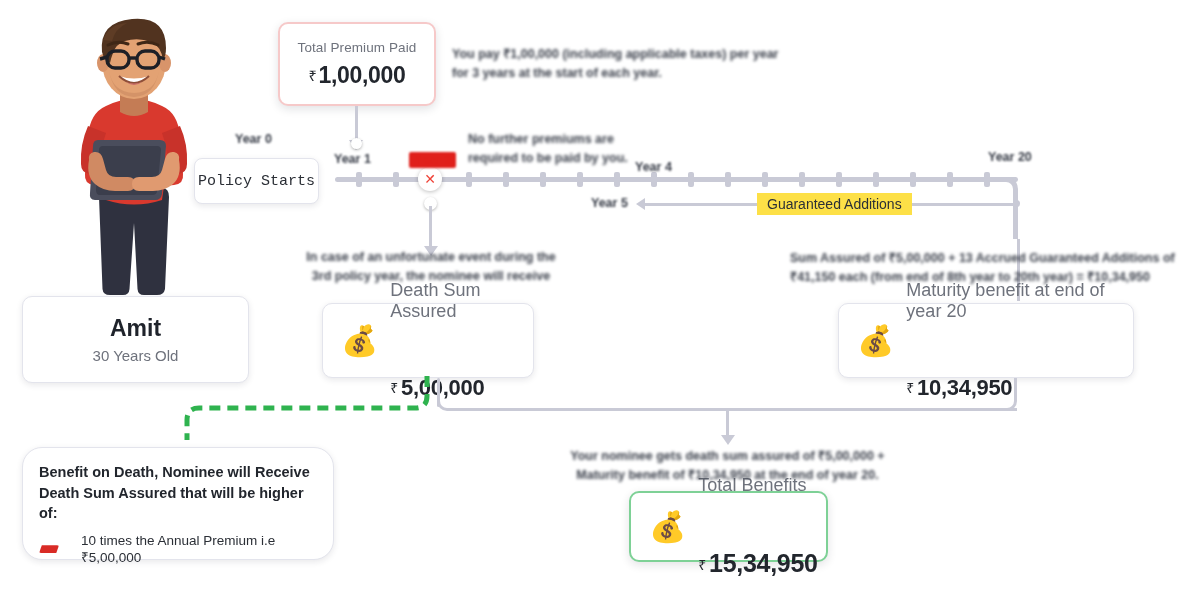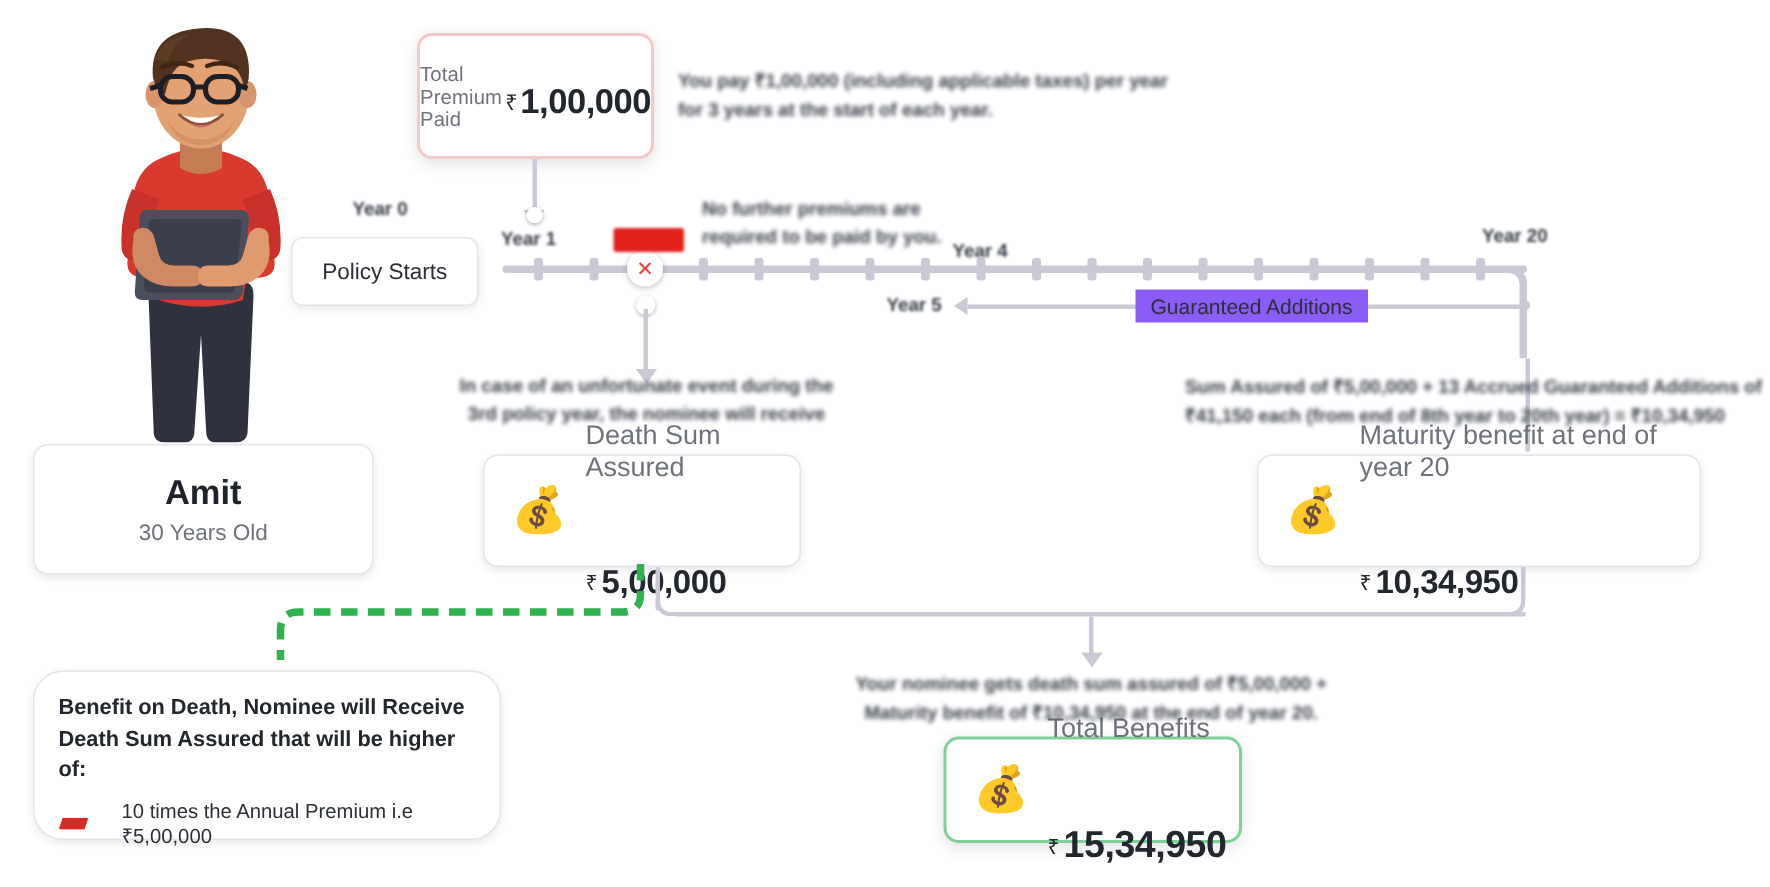--- a/index.html
+++ b/index.html
@@ -17,31 +17,31 @@
     position: absolute; background: #fff;
     border: 1px solid #e3e4ec; border-radius: 10px;
     box-shadow: 0 2px 6px rgba(25,28,45,.10);
   }
 
   
   #tpp {
     left: 278px; top: 22px; width: 158px; height: 84px;
     border: 2px solid #f6c9c9;
     box-shadow: 0 3px 10px rgba(25,28,45,.13);
-    display: flex; align-items: center; justify-content: center;
+    display: flex; flex-direction: column; align-items: center; justify-content: center;
   }
   #tpp .lbl { font-size: 13.5px; color: #6e727c; letter-spacing: .1px; }
   #tpp .amt { margin-top: 7px; font-size: 23px; font-weight: 700; color: #22262d; letter-spacing: -.3px; }
   #tpp .amt .r { font-size: 14.5px; font-weight: 400; vertical-align: 2px; margin-right: 2px; }
 
   
   #policy-starts {
     left: 194px; top: 158px; width: 125px; height: 46px;
     border-radius: 8px; display: flex; align-items: center; justify-content: center;
-    font-size: 15px; color: #2b2f36;
+    font-size: 15px; color: #2b2f36; font-family: Liberation Mono, monospace;
   }
 
   
   .tl-line {
     position: absolute; left: 335px; top: 177px; width: 683px; height: 5px;
     background: #c9cad6; border-radius: 3px;
   }
   .tick {
     position: absolute; top: 172px; width: 6px; height: 15px;
     background: #c9cad6; border-radius: 2px;
@@ -68,21 +68,21 @@
   
   .ga-line { position: absolute; left: 645px; top: 203px; width: 372px; height: 3px; background: #c9cad6; }
   .ga-arrow-l {
     position: absolute; left: 636px; top: 198px; width: 0; height: 0;
     border-top: 6px solid transparent; border-bottom: 6px solid transparent;
     border-right: 9px solid #c9cad6;
   }
   .ga-dot { position: absolute; left: 1013px; top: 200px; width: 7px; height: 7px; border-radius: 50%; background: #c9cad6; }
   #ga-label {
     position: absolute; left: 757px; top: 193px; height: 22px;
-    background: #8b5cf6; padding: 0 10px; display: flex; align-items: center;
+    background: #fde047; padding: 0 10px; display: flex; align-items: center;
     font-size: 14px; color: #2b2f36; white-space: nowrap;
   }
 
   
   .conn { position: absolute; background: #c9cad6; }
   .arrow-head {
     position: absolute; width: 0; height: 0;
     border-left: 7px solid transparent; border-right: 7px solid transparent;
     border-top: 10px solid #c9cad6;
   }

